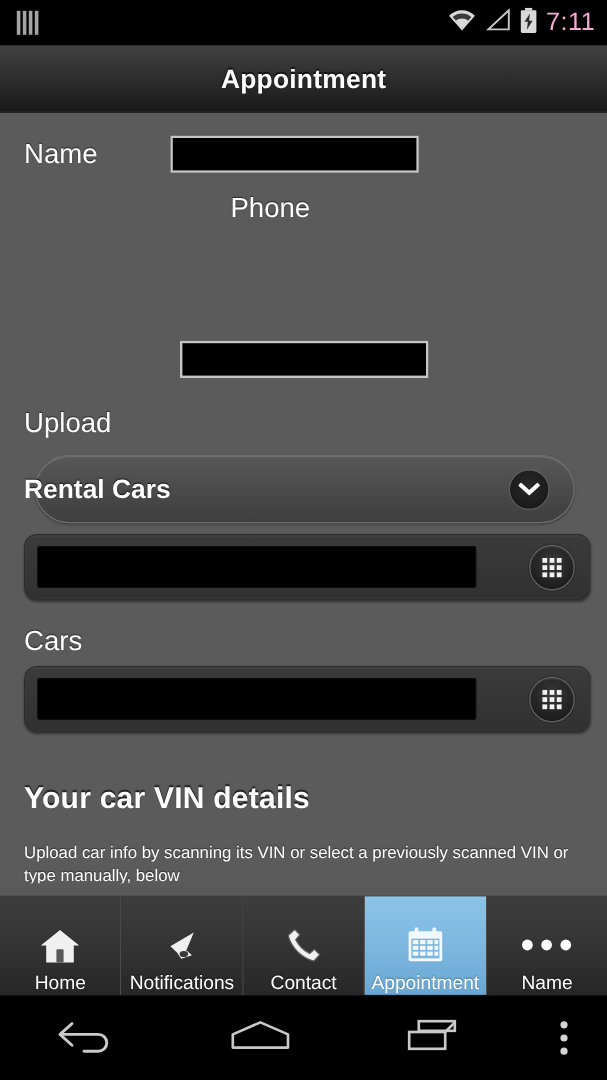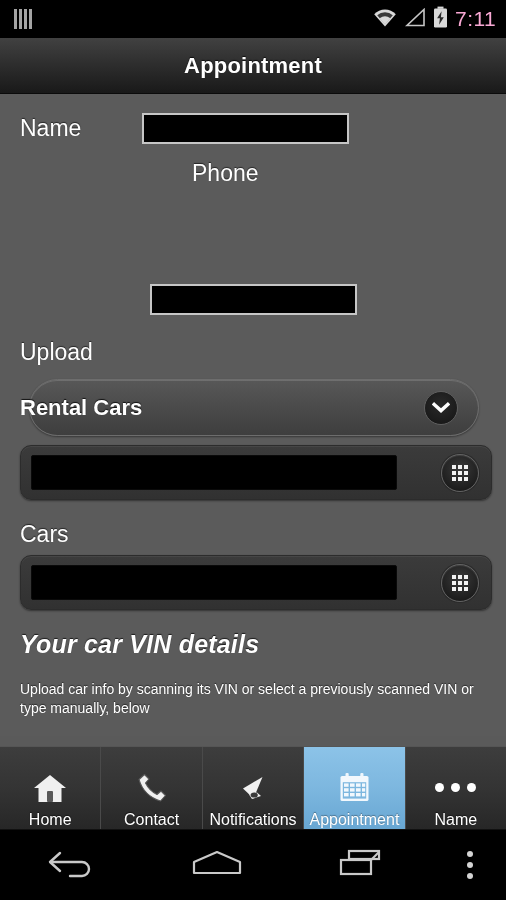--- a/index.html
+++ b/index.html
@@ -103,22 +103,22 @@
     display: flex; align-items: center; justify-content: center;
   }
   .grid-icon {
     display: grid; grid-template-columns: repeat(3, 4px);
     grid-template-rows: repeat(3, 4px); gap: 2px;
   }
   .grid-icon i { display: block; width: 4px; height: 4px; background: #f2f2f2; }
 
   
   .vin-head {
-    margin-top: 20px; color: #fff; font-size: 25px; font-weight: bold;
-    text-shadow: 0 -1px 1px rgba(0,0,0,.7); letter-spacing: .2px; font-style: italic;
+    margin-top: 41px; color: #fff; font-size: 25px; font-weight: bold;
+    text-shadow: 0 -1px 1px rgba(0,0,0,.7); letter-spacing: .2px;
   }
   .vin-body {
     margin-top: 21px; color: #fff; font-size: 14px; line-height: 1.33;
     text-shadow: 0 -1px 1px rgba(0,0,0,.55); max-width: 470px;
   }
   .vin-btn-peek {
     margin-top: 22px; margin-left: 10px; width: 452px; height: 56px;
     border-radius: 28px;
     background: linear-gradient(to bottom, #585858 0%, #4c4c4c 100%);
     border: 1px solid #6d6d6d;
@@ -272,36 +272,36 @@
         <svg width="34" height="30" viewBox="0 0 34 30">
           <path d="M17 2 L33 15 L28.5 15 L28.5 29 L5.5 29 L5.5 15 L1 15 Z" fill="#f0f0f0"></path>
           <rect x="14" y="18" width="6" height="11" rx="1" fill="#585858"></rect>
         </svg>
       </span>
       <span class="tab-label">Home</span>
     </div>
 
     <div class="tab">
       <span class="tab-icon">
-        <svg width="32" height="32" viewBox="0 0 32 32">
-          <path d="M8.5 2.5 L13 7 L9.5 11 C12 16 16 20 21 22.5 L25 19 L29.5 23.5 L24.5 29 C14 26 6 18 3 7.5 Z" fill="#f0f0f0" stroke="#585858" stroke-width="1.1" stroke-linejoin="round"></path>
-        </svg>
-      </span>
-      <span class="tab-label">Contact</span>
-    </div>
-
-    <div class="tab">
-      <span class="tab-icon">
         <svg width="34" height="30" viewBox="0 0 34 30">
           <path d="M26.5 4 L7 15.5 L17.5 25.5 Z" fill="#f0f0f0"></path>
           <path d="M13 21.5 L21 19.5 L25 23 L16 26 Z" fill="#f0f0f0"></path>
           <ellipse cx="18.2" cy="22" rx="3.6" ry="2.6" fill="#3a3a3a"></ellipse>
         </svg>
       </span>
       <span class="tab-label">Notifications</span>
+    </div>
+
+    <div class="tab">
+      <span class="tab-icon">
+        <svg width="32" height="32" viewBox="0 0 32 32">
+          <path d="M8.5 2.5 L13 7 L9.5 11 C12 16 16 20 21 22.5 L25 19 L29.5 23.5 L24.5 29 C14 26 6 18 3 7.5 Z" fill="#f0f0f0" stroke="#585858" stroke-width="1.1" stroke-linejoin="round"></path>
+        </svg>
+      </span>
+      <span class="tab-label">Contact</span>
     </div>
 
     <div class="tab active">
       <span class="tab-icon">
         <svg width="33" height="31" viewBox="0 0 33 31">
           <rect x="7.5" y="1" width="3.2" height="5" rx="1.1" fill="#eef6fc"></rect>
           <rect x="22.3" y="1" width="3.2" height="5" rx="1.1" fill="#eef6fc"></rect>
           <rect x="2.5" y="4" width="28" height="25" rx="1.6" fill="#f2f8fd"></rect>
           <rect x="4.8" y="10.2" width="23.4" height="16.4" fill="#7db7df"></rect>
           <g fill="#f2f8fd">

